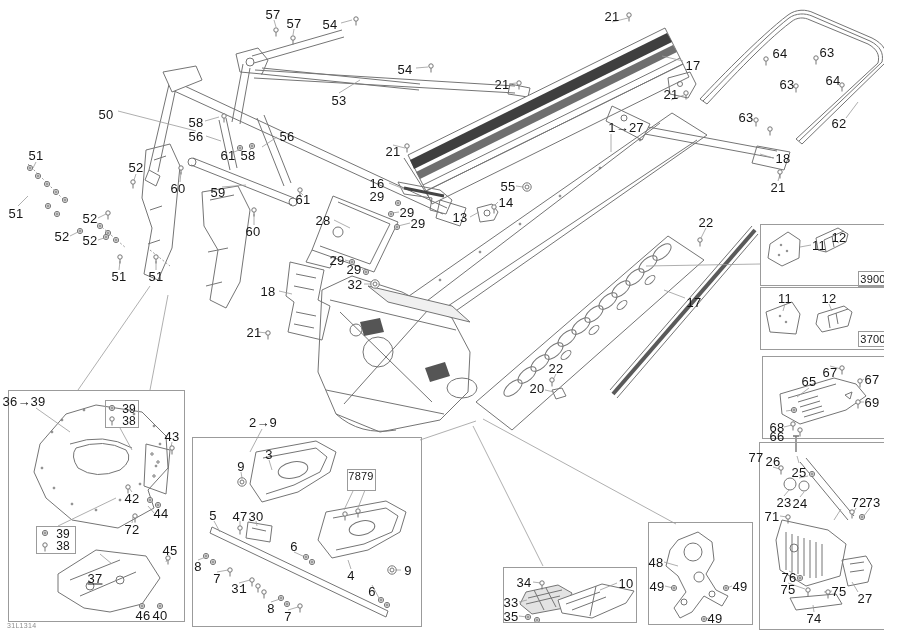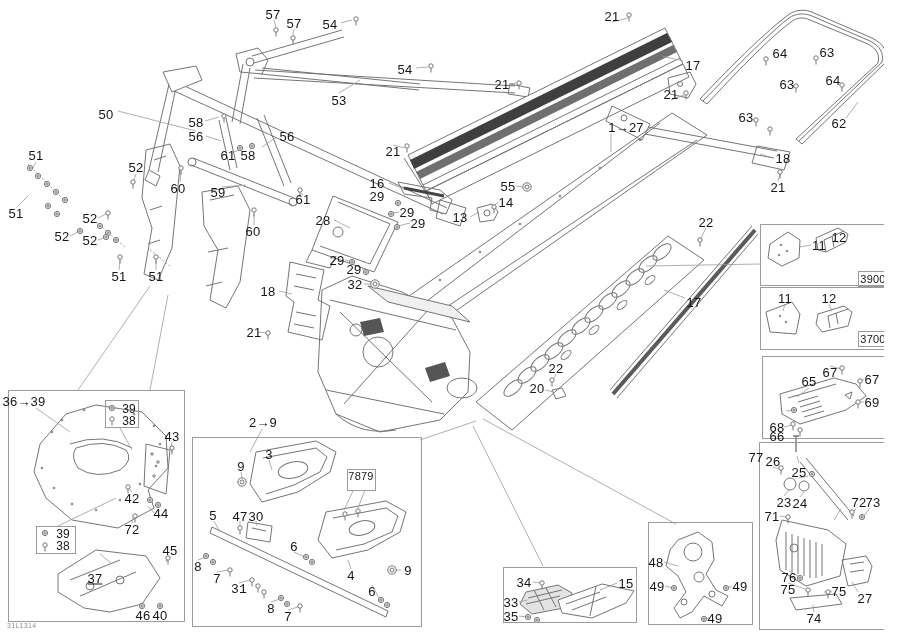--- a/index.html
+++ b/index.html
@@ -501,21 +501,21 @@
     <div class="callout" style="left: 239px; top: 589px; font-family: Liberation Mono, monospace;">31</div>
     <div class="callout" style="left: 294px; top: 546px;">6</div>
     <div class="callout" style="left: 271px; top: 608px;">8</div>
     <div class="callout" style="left: 288px; top: 616px;">7</div>
     <div class="callout" style="left: 351px; top: 575px;">4</div>
     <div class="callout" style="left: 408px; top: 570px;">9</div>
     <div class="callout" style="left: 372px; top: 591px;">6</div>
     <div class="callout" style="left: 524px; top: 582px;">34</div>
     <div class="callout" style="left: 511px; top: 602px;">33</div>
     <div class="callout" style="left: 511px; top: 616px;">35</div>
-    <div class="callout" style="left: 626px; top: 583px;">15</div>
+    <div class="callout" style="left: 626px; top: 583px;">10</div>
     <div class="callout" style="left: 656px; top: 562px;">48</div>
     <div class="callout" style="left: 657px; top: 586px;">49</div>
     <div class="callout" style="left: 740px; top: 586px;">49</div>
     <div class="callout" style="left: 715px; top: 618px;">49</div>
     <div class="callout small" style="font-size: 11px; left: 361px; top: 476px;">7879</div>
     <div class="callout small" style="font-size: 11px; left: 873px; top: 279px;">3900</div>
     <div class="callout small" style="font-size: 11px; left: 873px; top: 339px;">3700</div>
   </div>
 
 </body></html>

